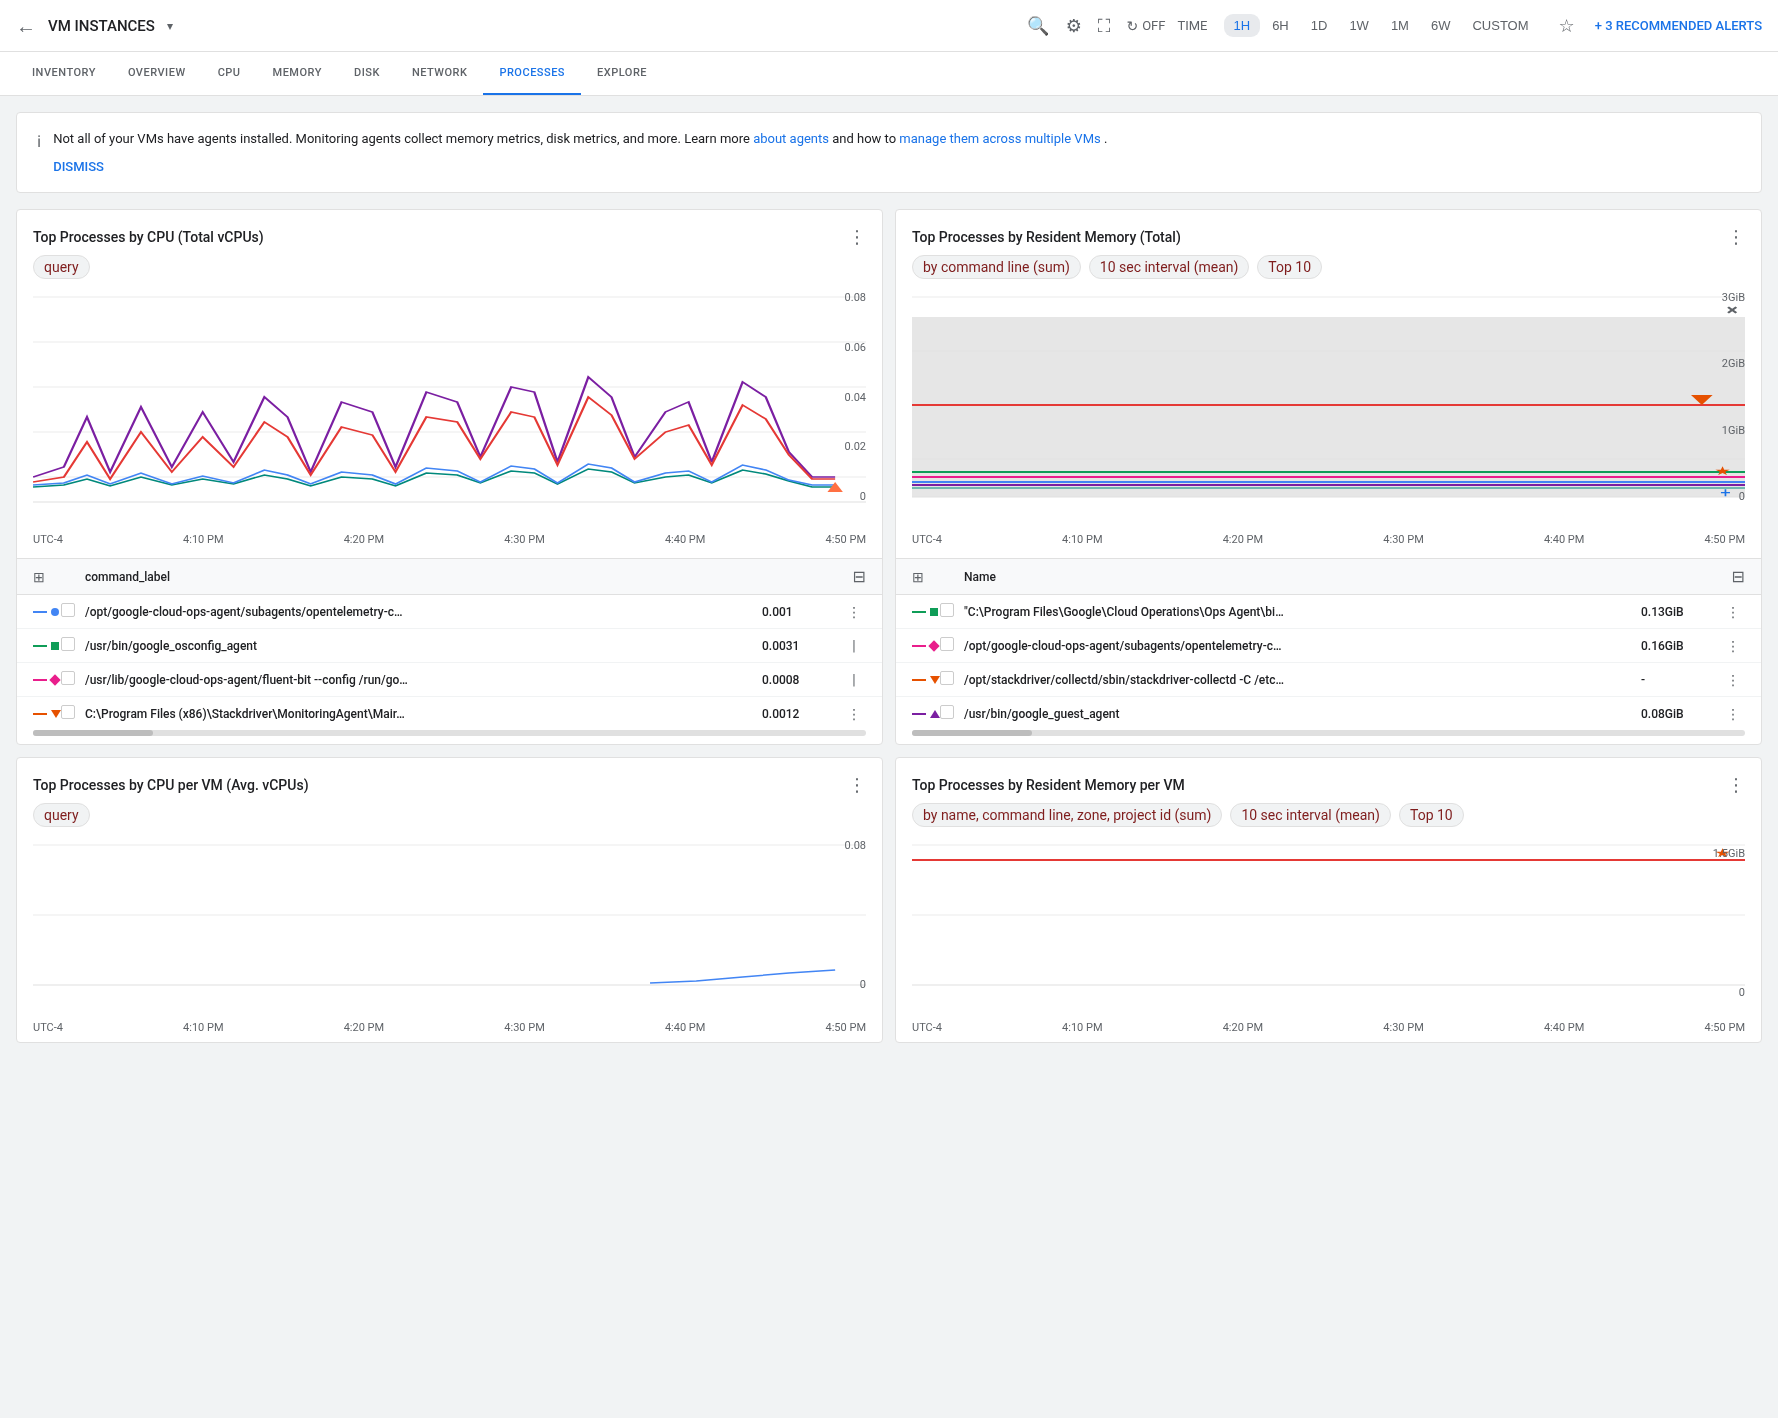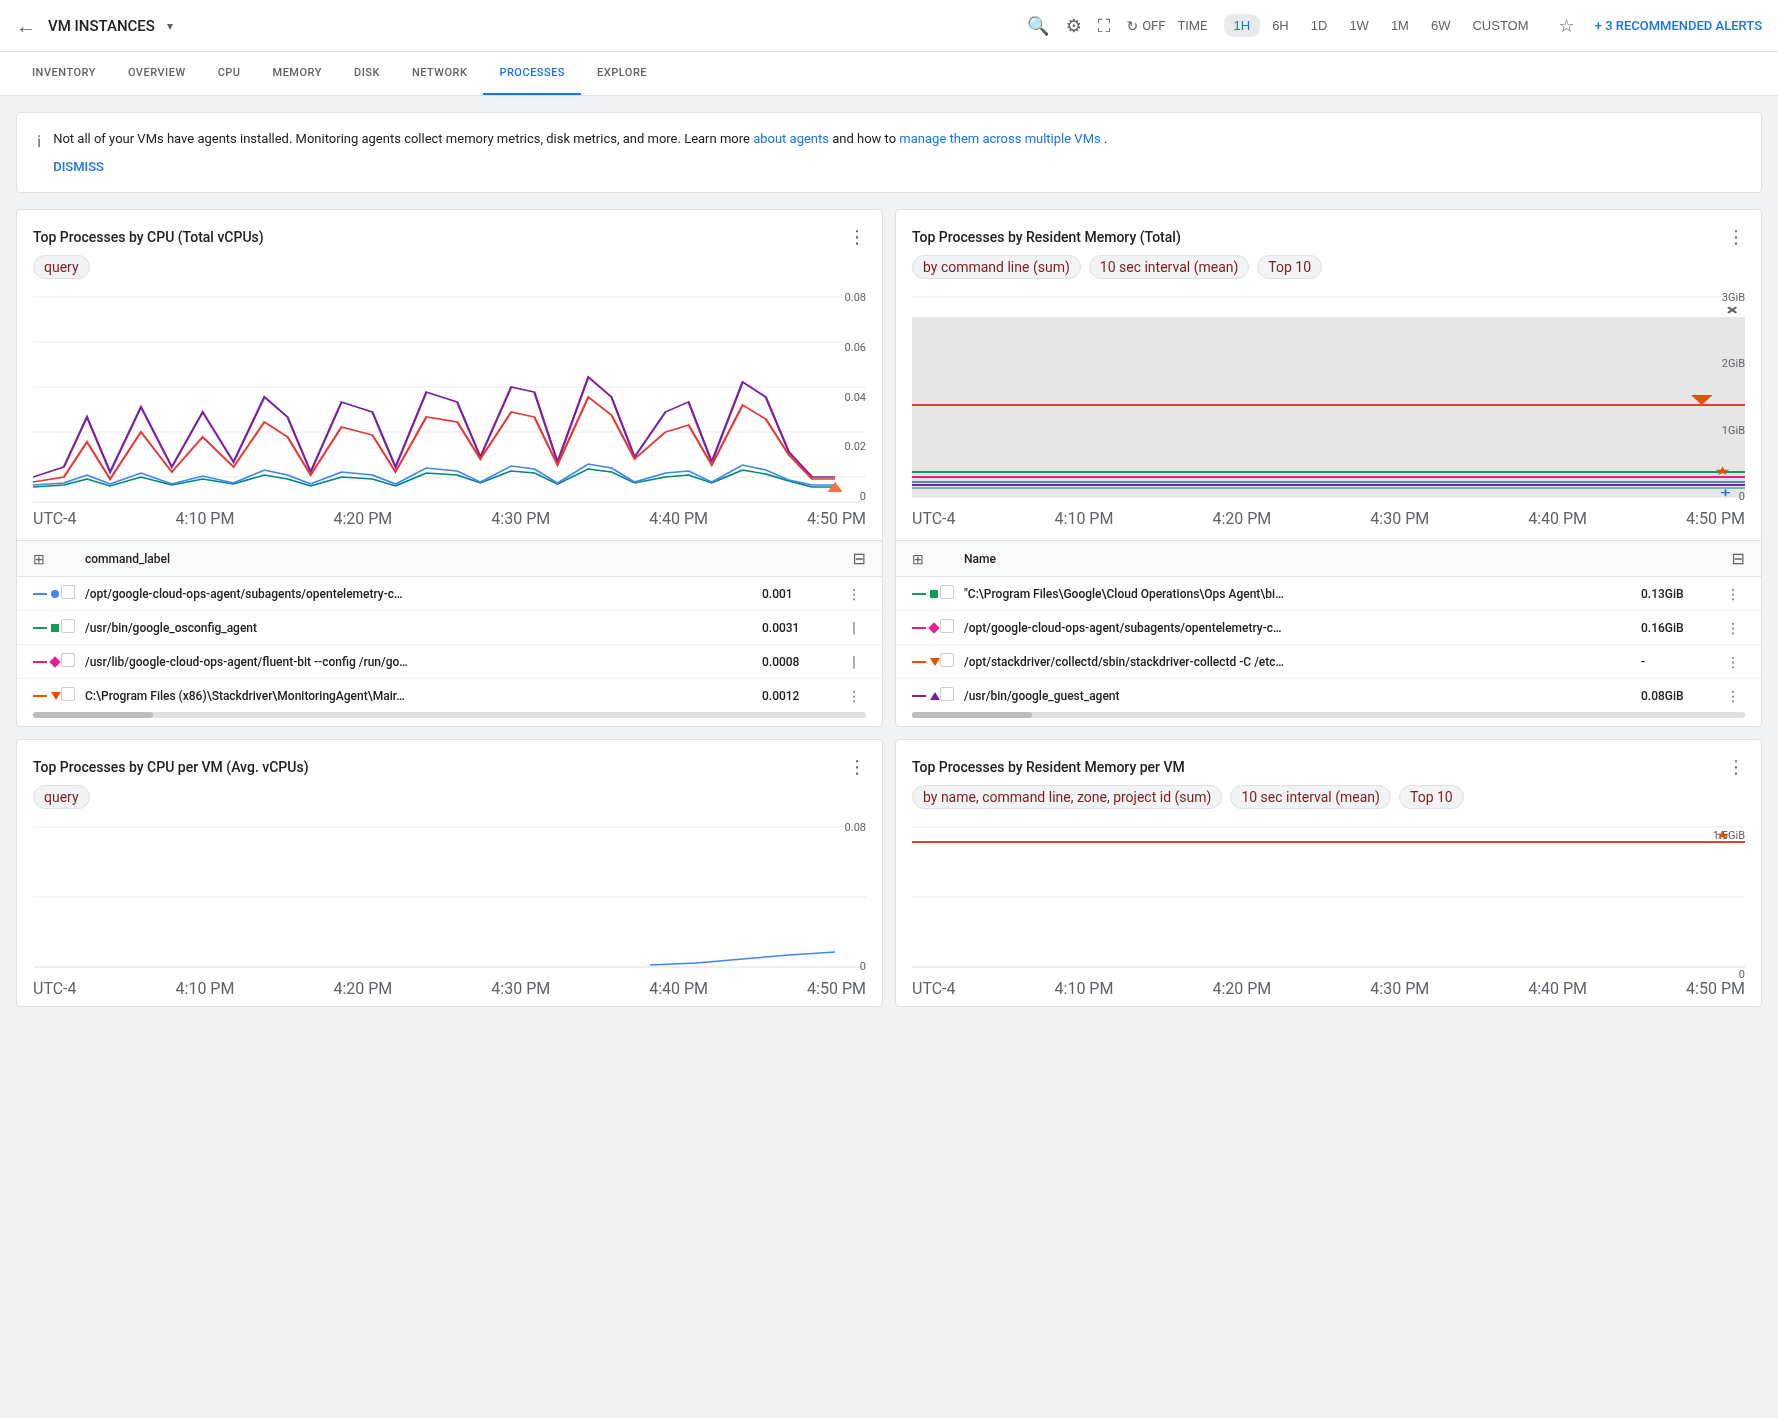--- a/index.html
+++ b/index.html
@@ -82,21 +82,21 @@
       width: 100%; height: 220px; position: relative; overflow: hidden;
     }
     .chart-svg { width: 100%; height: 100%; }
     .y-axis-labels {
       position: absolute; right: 0; top: 0; height: 100%;
       display: flex; flex-direction: column; justify-content: space-between;
       font-size: 11px; color: #5f6368; padding: 4px 0; width: 40px; text-align: right;
     }
     .x-axis-labels {
       display: flex; justify-content: space-between; padding: 2px 0 8px 0;
-      font-size: 16px; color: #5f6368;
+      font-size: 11px; color: #5f6368; margin-top: 24px;
     }
 
     
     .legend-table { width: 100%; border-top: 1px solid #e0e0e0; margin-top: 4px; }
     .legend-header {
       display: flex; align-items: center; padding: 8px 16px;
       border-bottom: 1px solid #e0e0e0; background: #f8f9fa;
     }
     .legend-col-icon { width: 28px; }
     .legend-col-check { width: 24px; }

